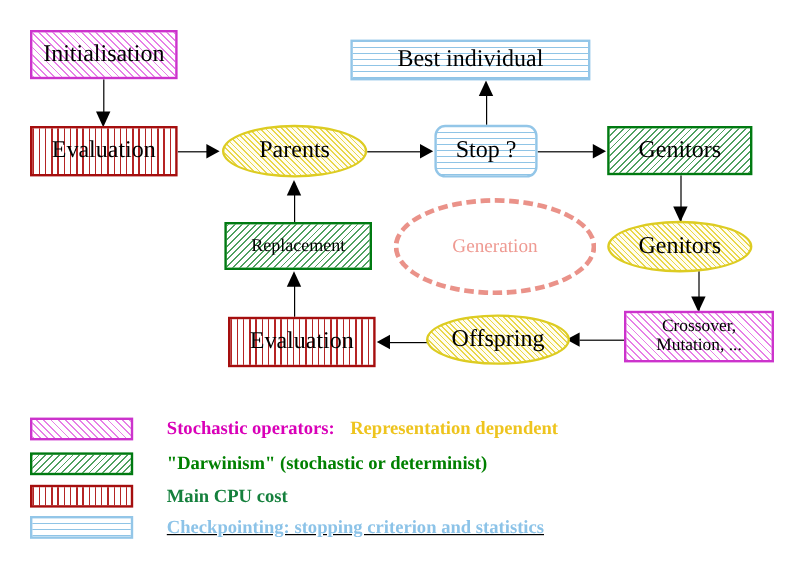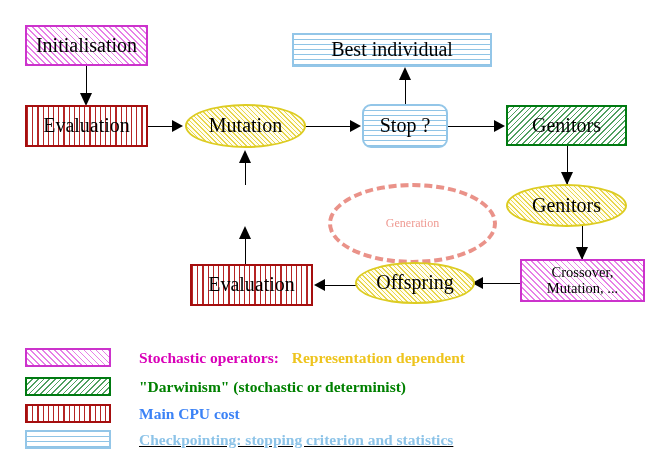--- a/index.html
+++ b/index.html
@@ -114,21 +114,21 @@
 
   <div class="node hatch-magenta" style="left:25px;top:25px;width:123px;height:41px;font-size:20px;">
     <span class="lbl">Initialisation</span>
   </div>
 
   <div class="node hatch-red" style="left:25px;top:105px;width:123px;height:42px;font-size:20px;">
     <span class="lbl">Evaluation</span>
   </div>
 
   <div class="node hatch-yellow ellipse" style="left:185px;top:104px;width:121px;height:44px;font-size:20px;">
-    <span class="lbl">Mutation</span>
+    <span class="lbl">Parents</span>
   </div>
 
   <div class="node hatch-blue" style="left:292px;top:33px;width:200px;height:34px;font-size:20px;">
     <span class="lbl">Best individual</span>
   </div>
 
   <div class="node hatch-blue rounded" style="left:362px;top:104px;width:86px;height:44px;font-size:20px;">
     <span class="lbl">Stop ?</span>
   </div>
 
@@ -146,22 +146,25 @@
   </div>
 
   <div class="node hatch-yellow ellipse" style="left:355px;top:262px;width:120px;height:42px;font-size:20px;">
     <span class="lbl">Offspring</span>
   </div>
 
   <div class="node hatch-red" style="left:190px;top:264px;width:123px;height:42px;font-size:20px;">
     <span class="lbl">Evaluation</span>
   </div>
 
-
-  <div class="generation" style="left:328px;top:183px;width:169px;height:81px;font-size:12px;">
+  <div class="node hatch-green" style="left:187px;top:185px;width:123px;height:40px;font-size:15px;">
+    <span class="lbl">Replacement</span>
+  </div>
+
+  <div class="generation" style="left:328px;top:165px;width:169px;height:81px;font-size:16px;">
     <span>Generation</span>
   </div>
 
   <div class="ln v" style="left:86px;top:66px;height:32px;"></div>
   <div class="ah down" style="left:80px;top:93px;"></div>
 
   <div class="ln h" style="left:148px;top:126px;width:28px;"></div>
   <div class="ah right" style="left:172px;top:120px;"></div>
 
   <div class="ln v" style="left:245px;top:152px;height:33px;"></div>
@@ -199,21 +202,21 @@
     </span>
   </div>
 
   <div class="legend-row" style="top:377px;">
     <span class="swatch hatch-green"></span>
     <span class="legend-text" style="color:#008000;">"Darwinism" (stochastic or determinist)</span>
   </div>
 
   <div class="legend-row" style="top:404px;">
     <span class="swatch hatch-red"></span>
-    <span class="legend-text" style="color:#3b82f6;">Main CPU cost</span>
+    <span class="legend-text" style="color:#15803d;">Main CPU cost</span>
   </div>
 
   <div class="legend-row" style="top:430px;text-decoration:underline;">
     <span class="swatch hatch-blue"></span>
     <span class="legend-text" style="color:#8cc3e8;">Checkpointing: stopping criterion and statistics</span>
   </div>
 
 </div>
 
 </body></html>

